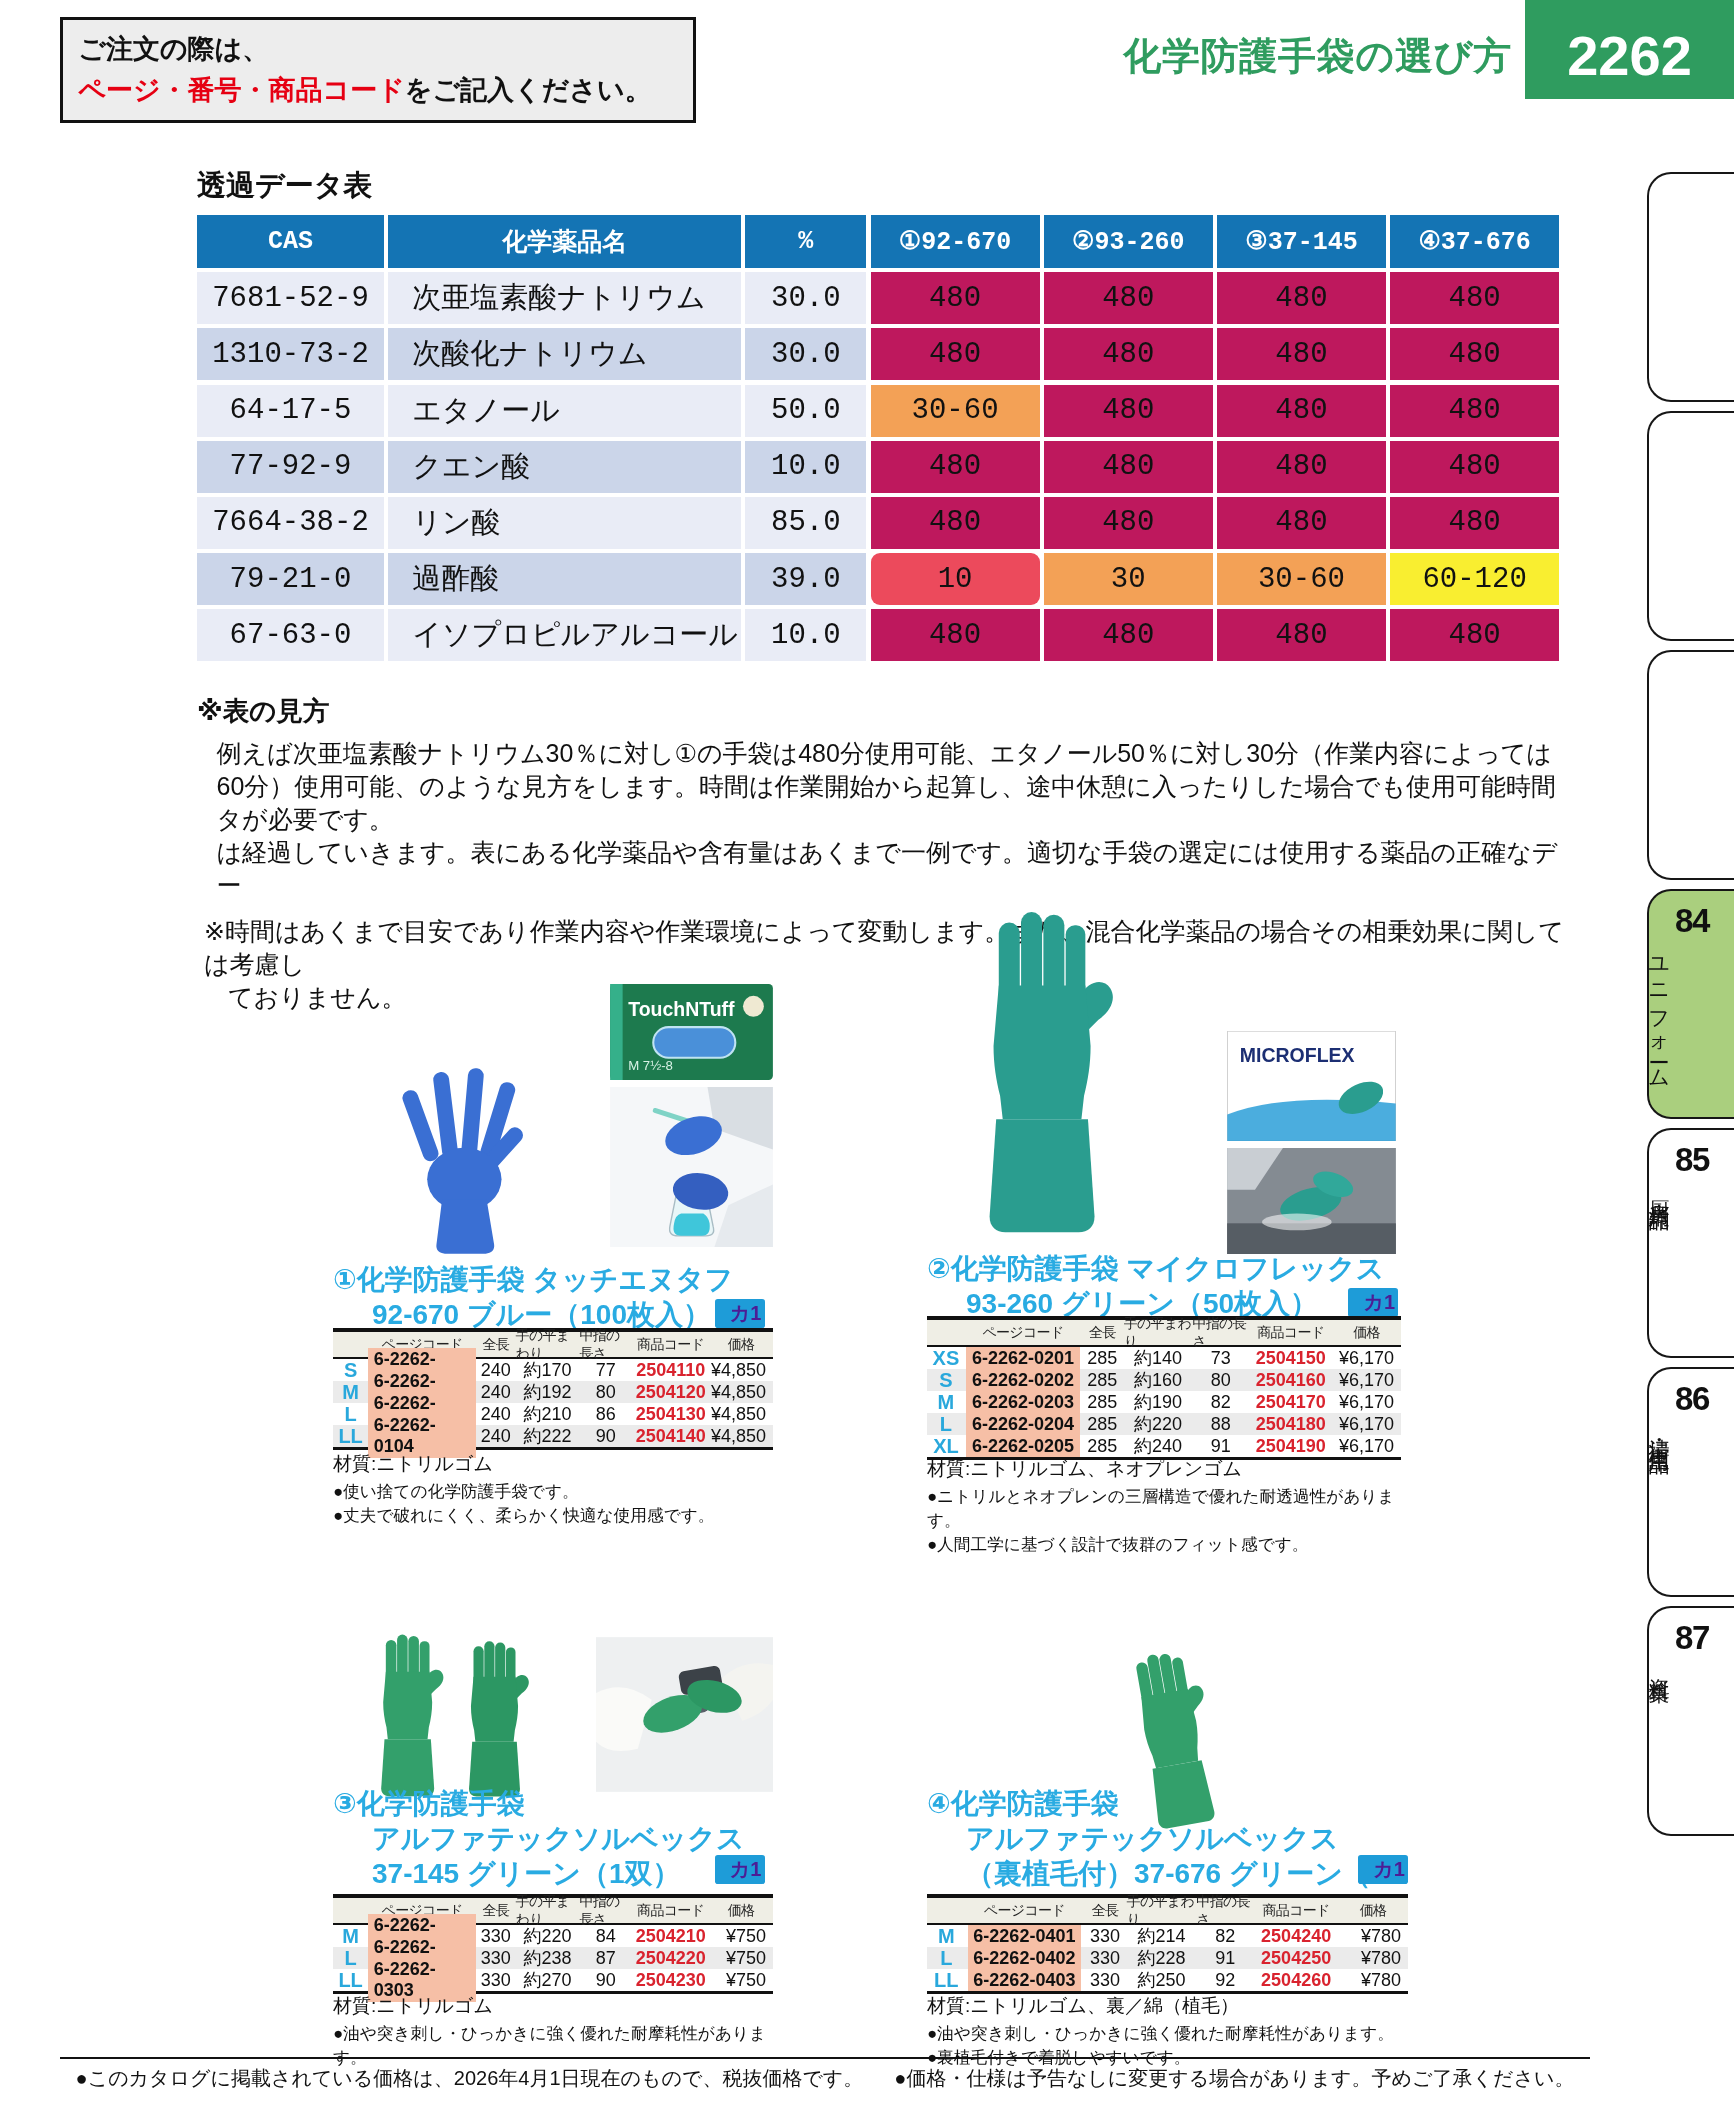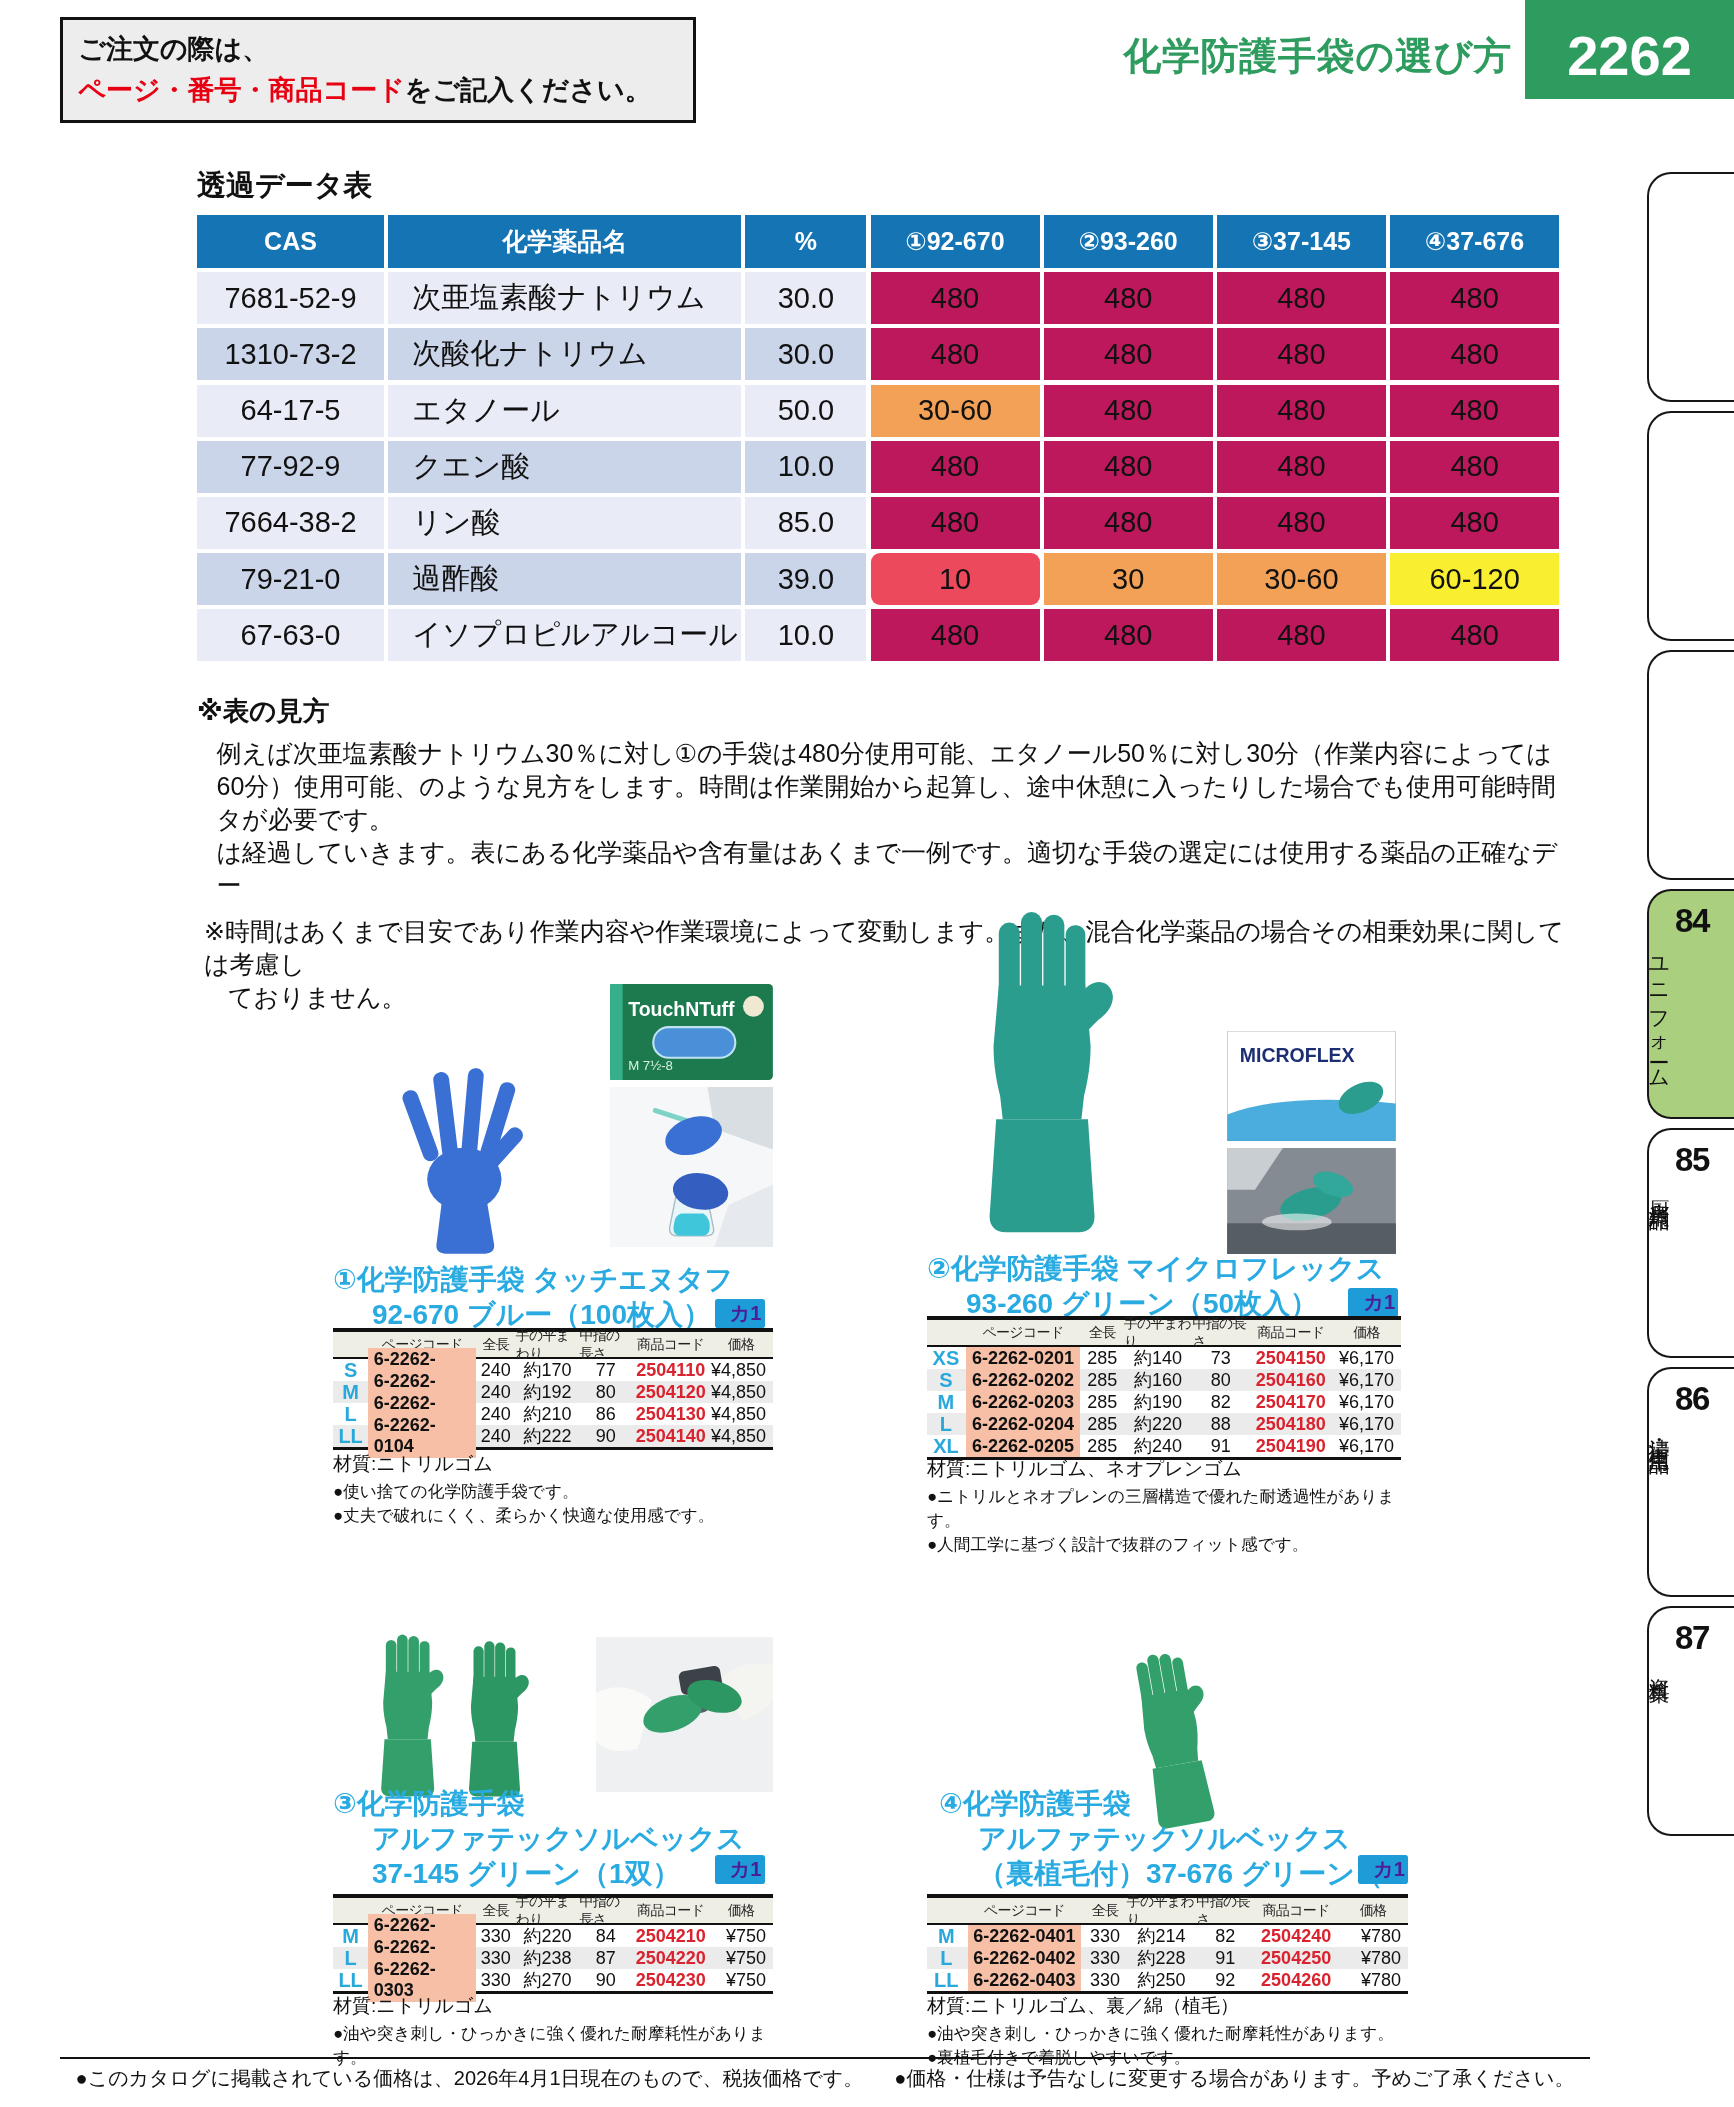--- a/index.html
+++ b/index.html
@@ -15,21 +15,21 @@
               font-size:38px;font-weight:bold;color:#2f9c5f;letter-spacing:0.7px;}
   .page-num{position:absolute;left:1525px;top:0;width:209px;height:99px;background:#2f9c5f;
             color:#fff;font-size:56px;font-weight:bold;display:flex;align-items:flex-end;
             justify-content:center;padding-bottom:11px;box-sizing:border-box;}
 
   
   .perm-heading{position:absolute;left:197px;top:166px;font-size:29px;font-weight:bold;}
   .perm{position:absolute;left:197px;top:215px;display:grid;
         grid-template-columns:187px 353px 121px 169px 169px 169px 169px;gap:4.2px;}
   .perm .row{display:contents;}
-  .pc{display:flex;align-items:center;justify-content:center;font-size:29px;}
+  .pc{display:flex;align-items:center;justify-content:center;font-size:29px;font-family:Liberation Mono, monospace;}
   .phead{background:#1474b4;color:#fff;height:53px;font-size:25px;font-weight:bold;}
   .plab{height:52px;}
   .pname{justify-content:flex-start;padding-left:24px;box-sizing:border-box;}
   .row-light .plab{background:#e9ecf6;}
   .row-dark .plab{background:#cbd5e9;}
   .pval{height:52px;}
   .pval[data-level="green"]{background:#be185d;}
   .pval[data-level="orange"]{background:#f3a156;}
   .pval[data-level="red"]{background:#ec4a5c;border-radius:9px;}
   .pval[data-level="yellow"]{background:#f9ee30;}
@@ -458,21 +458,21 @@
     <div class="pnotes" style="top:376px;">
       <div class="mat">材質:ニトリルゴム</div>
       <div class="bul">●油や突き刺し・ひっかきに強く優れた耐摩耗性があります。</div>
     </div>
   </div>
 
   <div class="product" style="left:927px;top:1617px;width:481px;height:460px;">
     <svg class="pimg" style="left:157px;top:28px;" width="181" height="185" viewBox="0 0 120 260">
       <use href="#gloveLong" fill="#33a06b" transform="rotate(-10 60 130)"></use>
     </svg>
-    <div class="ptitle" style="top:169px;margin-left:12px;">
+    <div class="ptitle" style="top:169px;">
       <div class="tl1">④化学防護手袋</div>
       <div class="tl2">アルファテックソルベックス</div>
       <div class="tl2">（裏植毛付）37-676 グリーン（1双）</div>
     </div>
     <div class="badge" style="right:0;top:238px;">カ1</div>
     <div class="ptable" style="top:277px;">
       <div class="trow">
         <div class="pth"></div>
         <div class="pth">ページコード</div>
         <div class="pth">全長</div>

